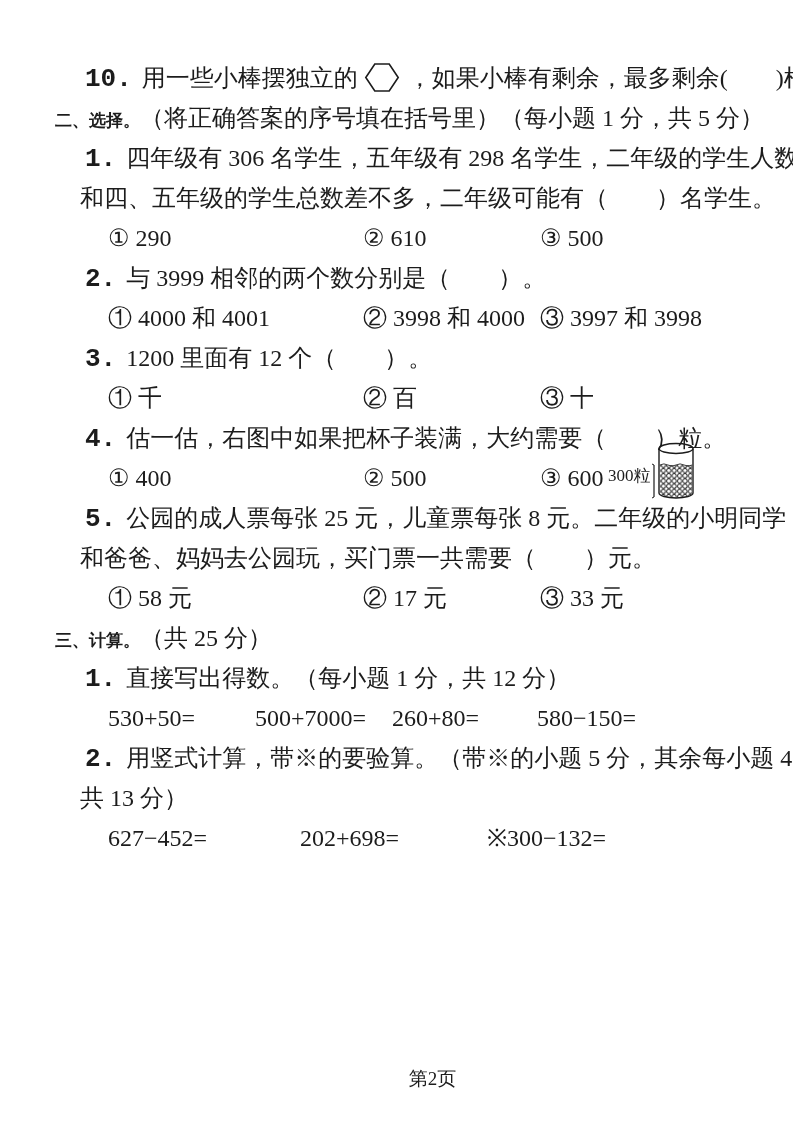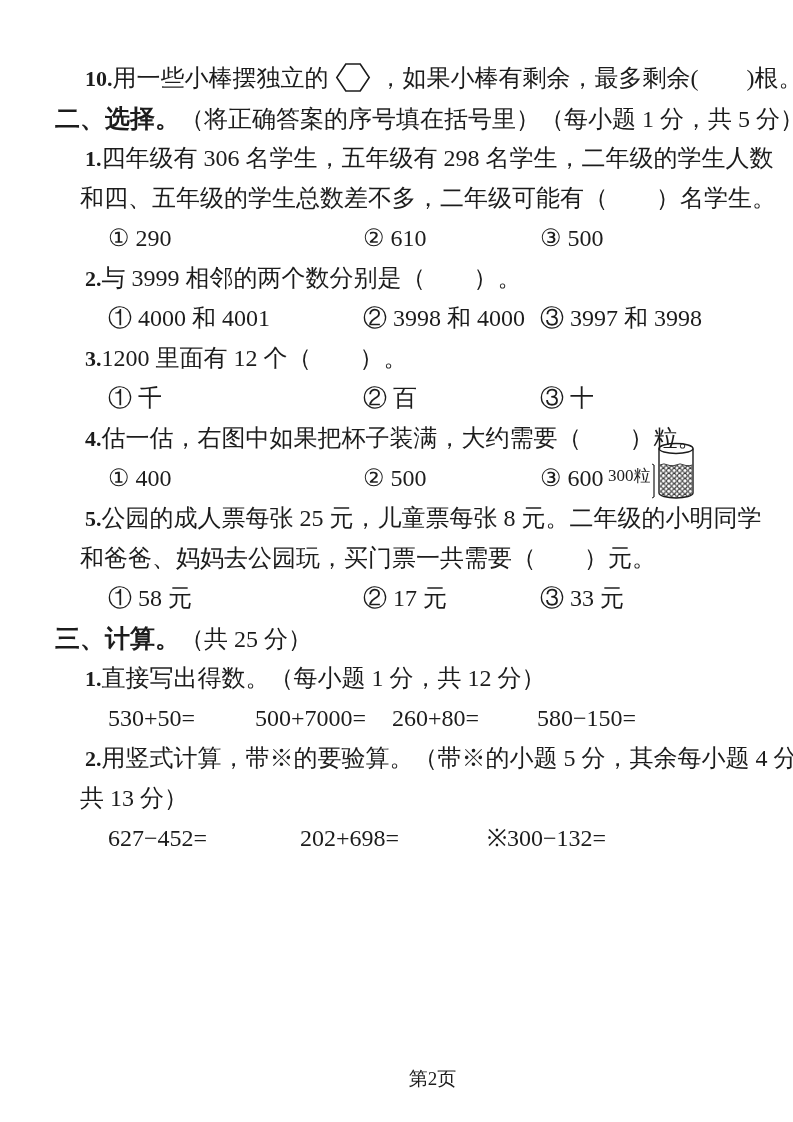--- a/index.html
+++ b/index.html
@@ -11,26 +11,27 @@
     font-family:"Liberation Serif", serif;
     font-size:24px;
     overflow:hidden;
   }
   .content{position:absolute;top:58px;left:0;right:0;}
   .line{height:40px;line-height:40px;white-space:nowrap;}
   .pad-q{padding-left:85px;}   
   .pad-w{padding-left:80px;}  
   .pad-s{padding-left:55px;}   
   .qnum{
-    font-family:Liberation Serif, serif;
-    font-weight:bold;font-size:22px;
+    font-family:Liberation Mono, monospace;
+    font-weight:bold;font-size:26px;
+    margin-right:10px;
   }
   .sec-head{
     font-family:"Liberation Sans", sans-serif;
-    font-weight:bold;font-size:25px;text-align:right;
+    font-weight:bold;font-size:17px;text-align:right;
   }
   .sec-note{font-size:24px;}
   .opts3,.calc4,.vert3{position:relative;}
   .opts3 span,.calc4 span,.vert3 span{position:absolute;top:0;}
   .opts3 .c1{left:108px}.opts3 .c2{left:363px}.opts3 .c3{left:540px}
   .calc4 .c1{left:108px}.calc4 .c2{left:255px}.calc4 .c3{left:392px}.calc4 .c4{left:537px}
   .vert3 .c1{left:108px}.vert3 .c2{left:300px}.vert3 .c3{left:487px}
   .hex-icon{vertical-align:-7px;margin:0 8px 0 6px;}
   .figure{position:absolute;left:608px;top:442px;width:140px;height:60px;}
   .fig-label{position:absolute;left:0;top:24px;font-size:17px;line-height:20px;}

